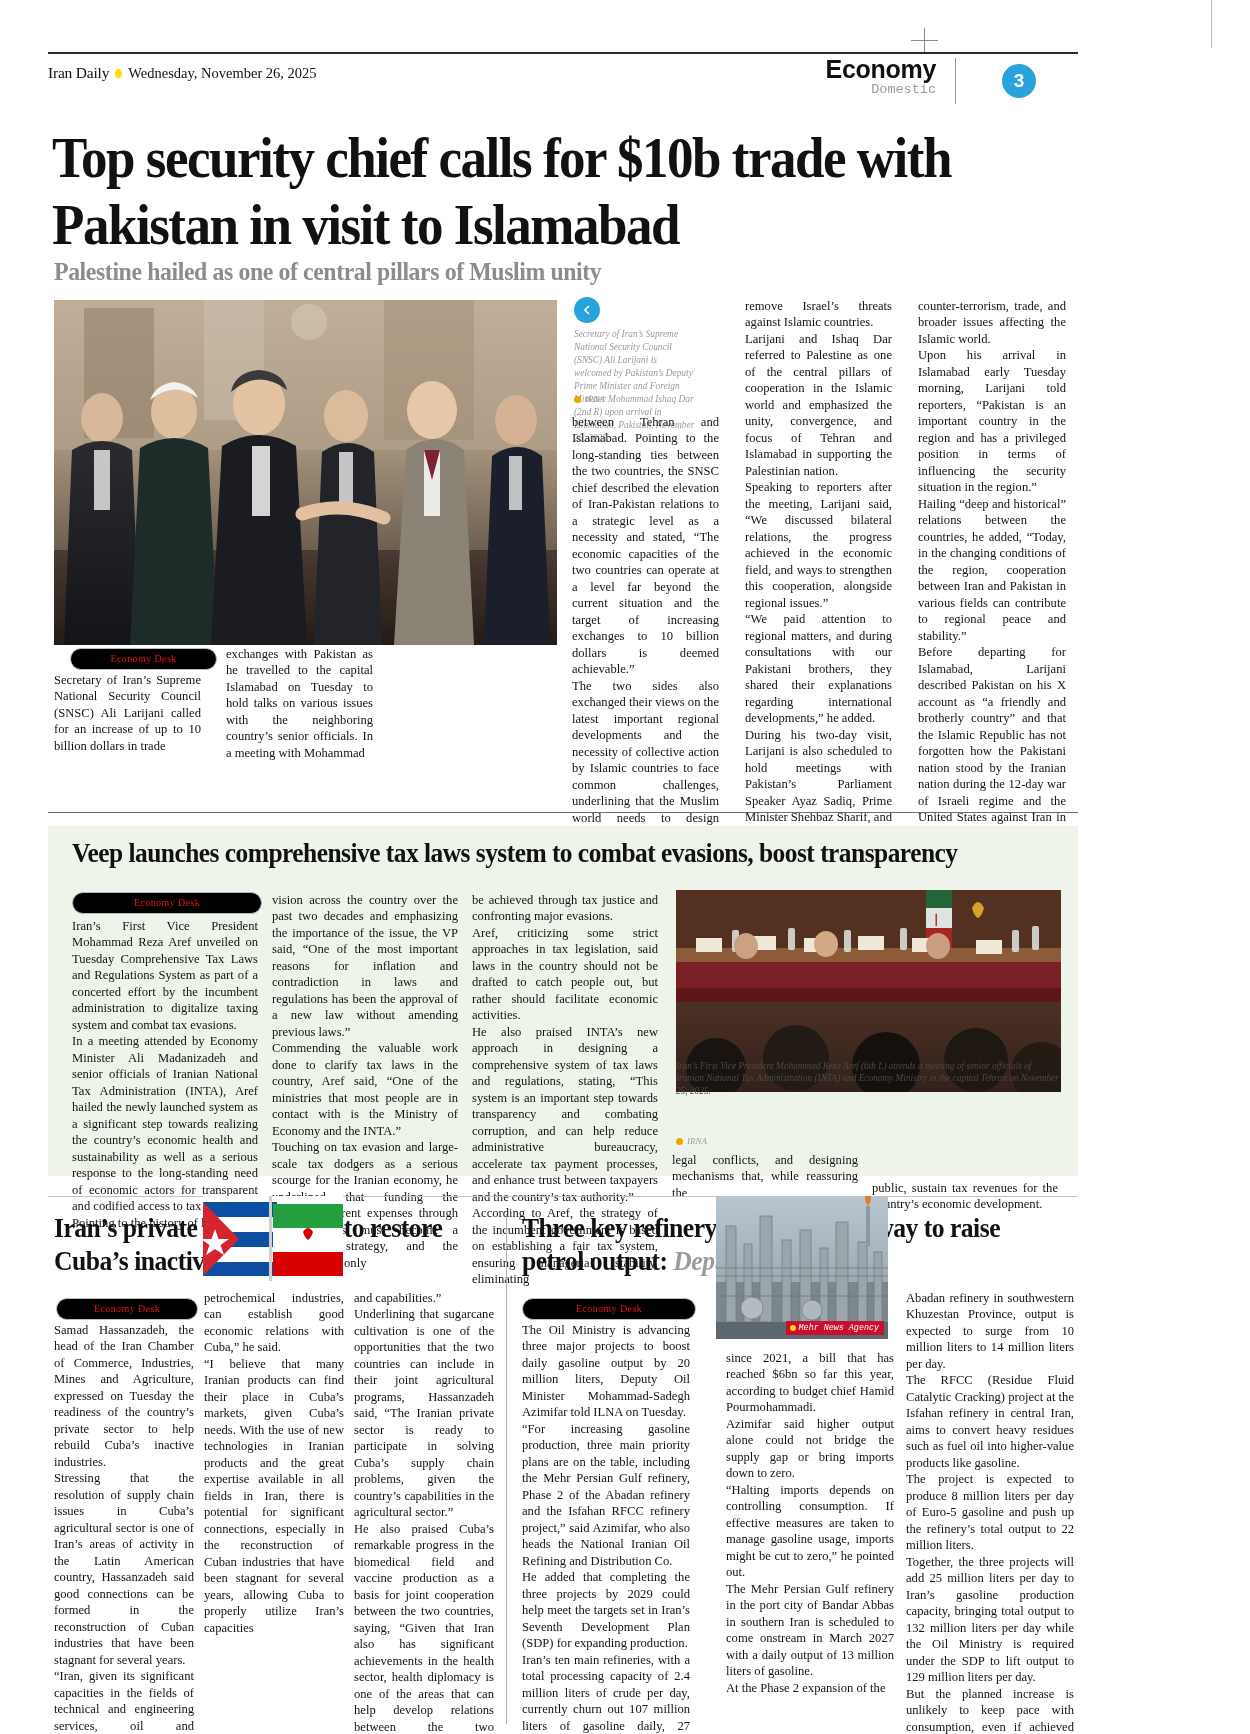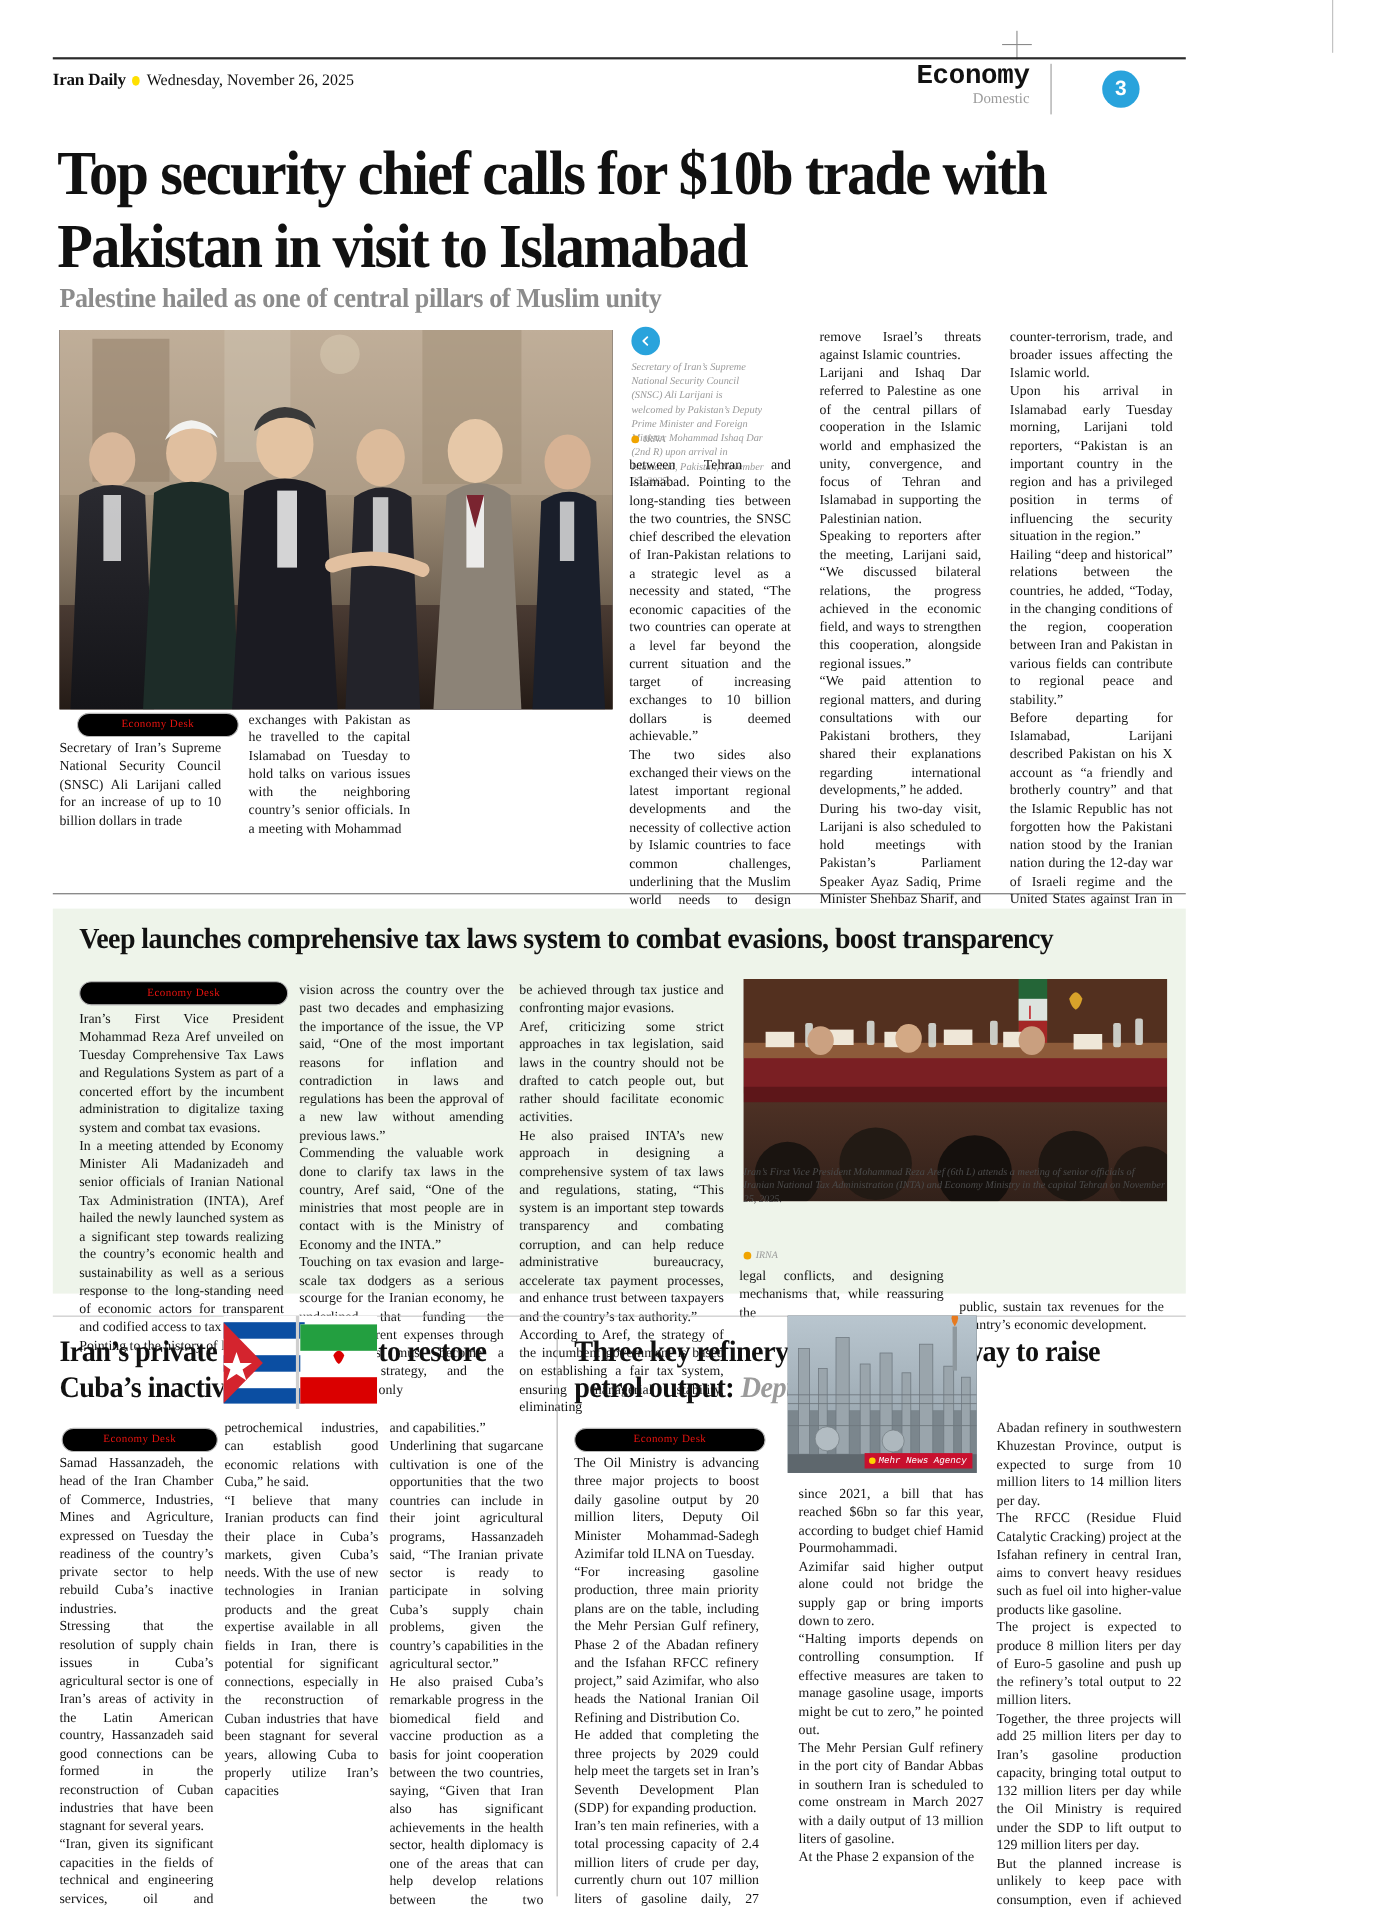--- a/index.html
+++ b/index.html
@@ -53,21 +53,21 @@
   .masthead-left {
     position: absolute;
     left: 0; top: 10px;
     display: flex;
     align-items: center;
     gap: 0px;
     white-space: nowrap;
   }
   .paper-name {
     font-family: "Liberation Serif", serif;
-    font-weight: bold;
+    font-weight: normal;
     font-size: 15.5px;
     letter-spacing: -0.2px;
     color: #111;
   }
   .yellow-dot {
     display: inline-block;
     width: 7px; height: 9px;
     border-radius: 50%;
     background: #ffe000;
     margin: 0 6px;
@@ -76,29 +76,29 @@
     font-family: "Liberation Serif", serif;
     font-size: 14.5px;
     color: #111;
   }
   .masthead-right {
     position: absolute;
     right: 142px; top: 2px;
     text-align: right;
   }
   .section-title {
-    font-family: Liberation Mono, monospace;
+    font-family: Liberation Sans, sans-serif;
     font-weight: bold;
     font-size: 25px;
     color: #111;
     line-height: 1.05;
     letter-spacing: -0.3px;
   }
   .section-sub {
-    font-family: Liberation Serif, serif;
+    font-family: Liberation Mono, monospace;
     font-size: 13.5px;
     color: #9b9b9b;
     line-height: 1.1;
     margin-top: 1px;
   }
   .masthead-divider {
     position: absolute;
     right: 122px; top: 4px;
     width: 1px; height: 46px;
     background: #9a9a9a;

